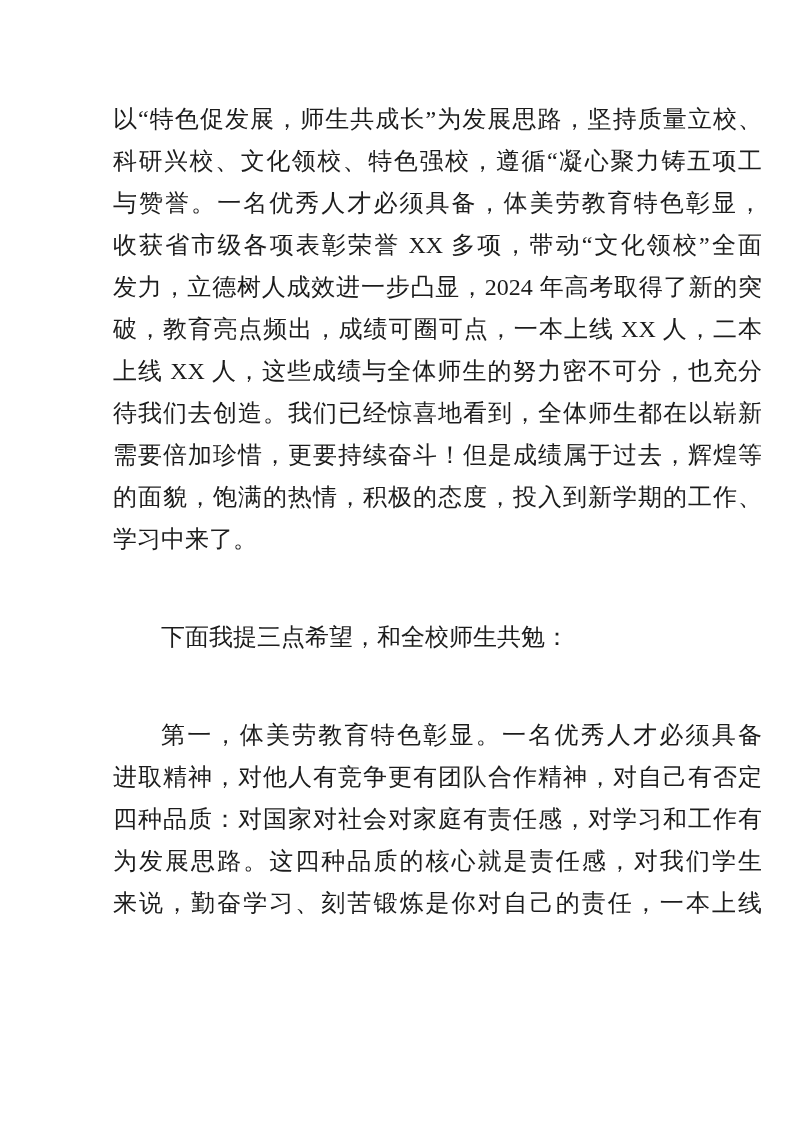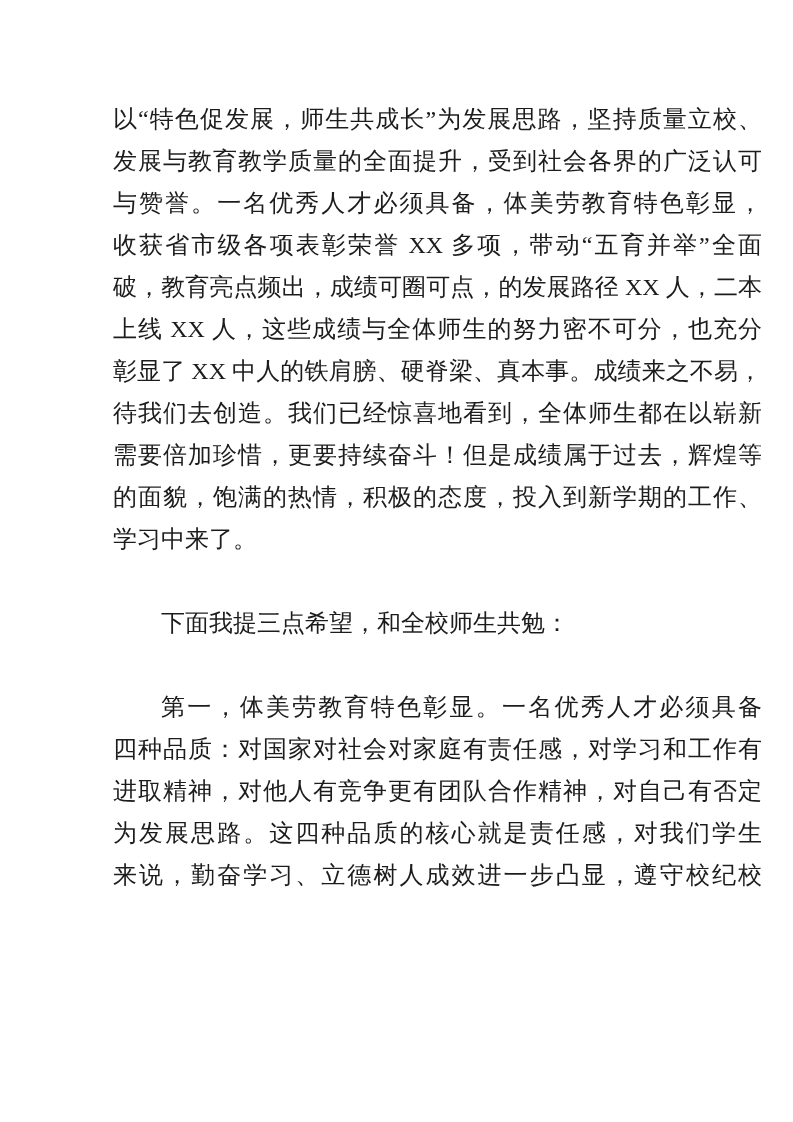--- a/index.html
+++ b/index.html
@@ -16,21 +16,21 @@
     font-family: "Liberation Serif", "DejaVu Serif", serif;
     color: #1c1c1c;
   }
   .content {
     padding: 98px 31px 0 113px; 
   }
   .paragraph {
     margin: 0;
   }
   .paragraph + .paragraph {
-    margin-top: 42px; 
+    margin-top: 56px; 
   }
   .line {
     font-size: 24px;
     line-height: 42px;
     height: 42px;
     letter-spacing: 0;
     text-align: justify;
     text-justify: inter-character;
     font-weight: 400;
   }
@@ -43,38 +43,38 @@
   }
 </style>
 </head>
 <body>
 
 <div class="page">
   <div class="content">
 
     <div class="paragraph">
       <div class="line fill">以“特色促发展，师生共成长”为发展思路，坚持质量立校、</div>
-      <div class="line fill">发展与教育教学质量的全面提升，受到社会各界的广泛认可</div>
+      <div class="line fill">科研兴校、文化领校、特色强校，遵循“凝心聚力铸五项工</div>
       <div class="line fill">与赞誉。一名优秀人才必须具备，体美劳教育特色彰显，</div>
-      <div class="line fill">收获省市级各项表彰荣誉 XX 多项，带动“五育并举”全面</div>
-      <div class="line fill">破，教育亮点频出，成绩可圈可点，的发展路径 XX 人，二本</div>
+      <div class="line fill">收获省市级各项表彰荣誉 XX 多项，带动“文化领校”全面</div>
+      <div class="line fill">发力，立德树人成效进一步凸显，2024 年高考取得了新的突</div>
+      <div class="line fill">破，教育亮点频出，成绩可圈可点，一本上线 XX 人，二本</div>
       <div class="line fill">上线 XX 人，这些成绩与全体师生的努力密不可分，也充分</div>
-      <div class="line fill">彰显了 XX 中人的铁肩膀、硬脊梁、真本事。成绩来之不易，</div>
       <div class="line fill">待我们去创造。我们已经惊喜地看到，全体师生都在以崭新</div>
       <div class="line fill">需要倍加珍惜，更要持续奋斗！但是成绩属于过去，辉煌等</div>
       <div class="line fill">的面貌，饱满的热情，积极的态度，投入到新学期的工作、</div>
       <div class="line">学习中来了。</div>
     </div>
 
     <div class="paragraph">
       <div class="line indent">下面我提三点希望，和全校师生共勉：</div>
     </div>
 
     <div class="paragraph">
       <div class="line fill indent">第一，体美劳教育特色彰显。一名优秀人才必须具备</div>
+      <div class="line fill">进取精神，对他人有竞争更有团队合作精神，对自己有否定</div>
       <div class="line fill">四种品质：对国家对社会对家庭有责任感，对学习和工作有</div>
-      <div class="line fill">进取精神，对他人有竞争更有团队合作精神，对自己有否定</div>
       <div class="line fill">为发展思路。这四种品质的核心就是责任感，对我们学生</div>
-      <div class="line fill">来说，勤奋学习、立德树人成效进一步凸显，遵守校纪校</div>
+      <div class="line fill">来说，勤奋学习、刻苦锻炼是你对自己的责任，一本上线</div>
     </div>
 
   </div>
 </div>
 
 </body></html>

